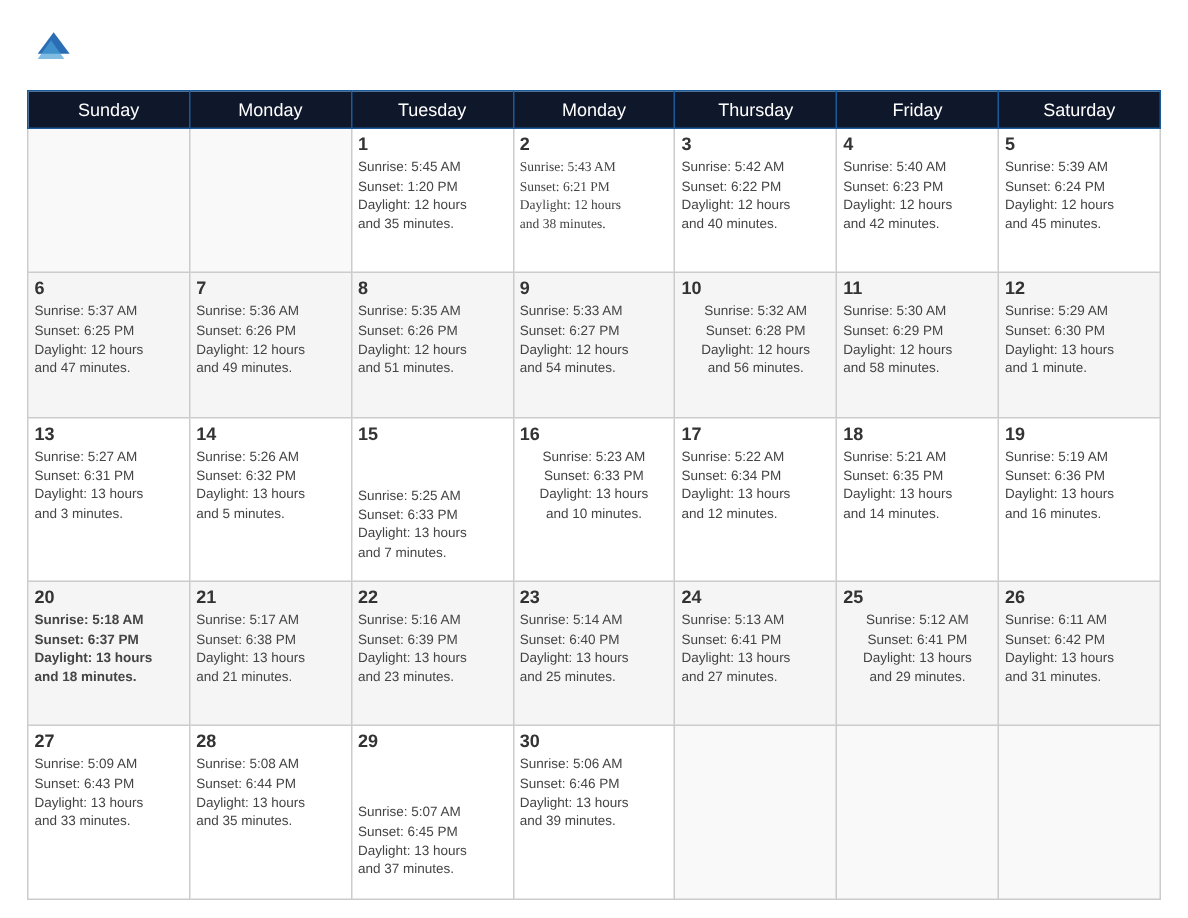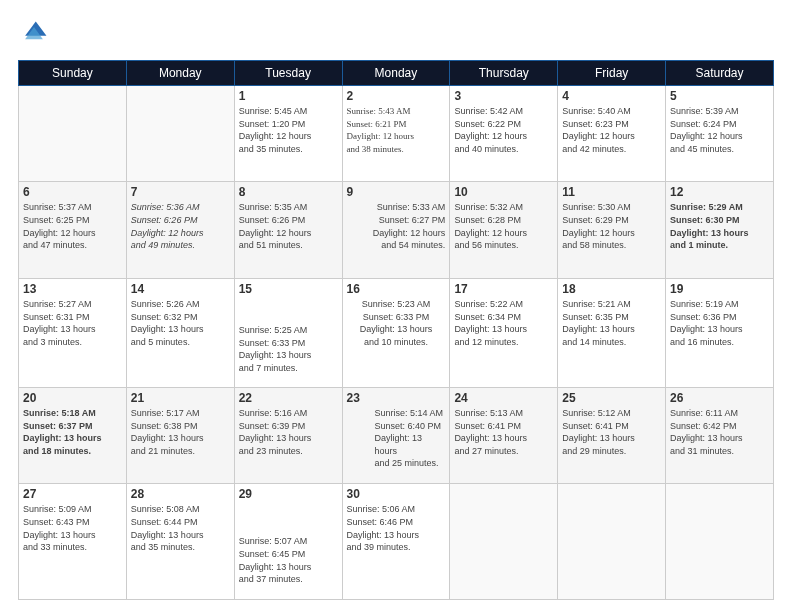--- a/index.html
+++ b/index.html
@@ -178,56 +178,56 @@
         <tr class="row-alt">
           <td>
             <div class="day-num">6</div>
             <div class="day-info" style="white-space: pre-line;">Sunrise: 5:37 AM
 Sunset: 6:25 PM
 Daylight: 12 hours
 and 47 minutes.</div>
           </td>
           <td>
             <div class="day-num">7</div>
-            <div class="day-info" style="white-space: pre-line; font-style: italic;">Sunrise: 5:36 AM
+            <div class="day-info" style="white-space: pre-line;">Sunrise: 5:36 AM
 Sunset: 6:26 PM
 Daylight: 12 hours
 and 49 minutes.</div>
           </td>
           <td>
             <div class="day-num">8</div>
             <div class="day-info" style="white-space: pre-line;">Sunrise: 5:35 AM
 Sunset: 6:26 PM
 Daylight: 12 hours
 and 51 minutes.</div>
           </td>
           <td>
             <div class="day-num">9</div>
-            <div class="day-info" style="white-space: pre-line; text-align: right;">Sunrise: 5:33 AM
+            <div class="day-info" style="white-space: pre-line;">Sunrise: 5:33 AM
 Sunset: 6:27 PM
 Daylight: 12 hours
 and 54 minutes.</div>
           </td>
           <td>
             <div class="day-num">10</div>
-            <div class="day-info" style="white-space: pre-line;">Sunrise: 5:32 AM
+            <div class="day-info" style="white-space: pre-line; text-align: center;">Sunrise: 5:32 AM
 Sunset: 6:28 PM
 Daylight: 12 hours
 and 56 minutes.</div>
           </td>
           <td>
             <div class="day-num">11</div>
             <div class="day-info" style="white-space: pre-line;">Sunrise: 5:30 AM
 Sunset: 6:29 PM
 Daylight: 12 hours
 and 58 minutes.</div>
           </td>
           <td>
             <div class="day-num">12</div>
-            <div class="day-info" style="white-space: pre-line; font-weight: bold;">Sunrise: 5:29 AM
+            <div class="day-info" style="white-space: pre-line;">Sunrise: 5:29 AM
 Sunset: 6:30 PM
 Daylight: 13 hours
 and 1 minute.</div>
           </td>
         </tr>
         <tr>
           <td>
             <div class="day-num">13</div>
             <div class="day-info" style="white-space: pre-line;">Sunrise: 5:27 AM
 Sunset: 6:31 PM
@@ -294,35 +294,35 @@
           </td>
           <td>
             <div class="day-num">22</div>
             <div class="day-info" style="white-space: pre-line;">Sunrise: 5:16 AM
 Sunset: 6:39 PM
 Daylight: 13 hours
 and 23 minutes.</div>
           </td>
           <td>
             <div class="day-num">23</div>
-            <div class="day-info" style="white-space: pre-line; margin-left: 28px;">Sunrise: 5:14 AM
+            <div class="day-info" style="white-space: pre-line;">Sunrise: 5:14 AM
 Sunset: 6:40 PM
 Daylight: 13 hours
 and 25 minutes.</div>
           </td>
           <td>
             <div class="day-num">24</div>
             <div class="day-info" style="white-space: pre-line;">Sunrise: 5:13 AM
 Sunset: 6:41 PM
 Daylight: 13 hours
 and 27 minutes.</div>
           </td>
           <td>
             <div class="day-num">25</div>
-            <div class="day-info" style="white-space: pre-line;">Sunrise: 5:12 AM
+            <div class="day-info" style="white-space: pre-line; text-align: center;">Sunrise: 5:12 AM
 Sunset: 6:41 PM
 Daylight: 13 hours
 and 29 minutes.</div>
           </td>
           <td>
             <div class="day-num">26</div>
             <div class="day-info" style="white-space: pre-line;">Sunrise: 6:11 AM
 Sunset: 6:42 PM
 Daylight: 13 hours
 and 31 minutes.</div>

